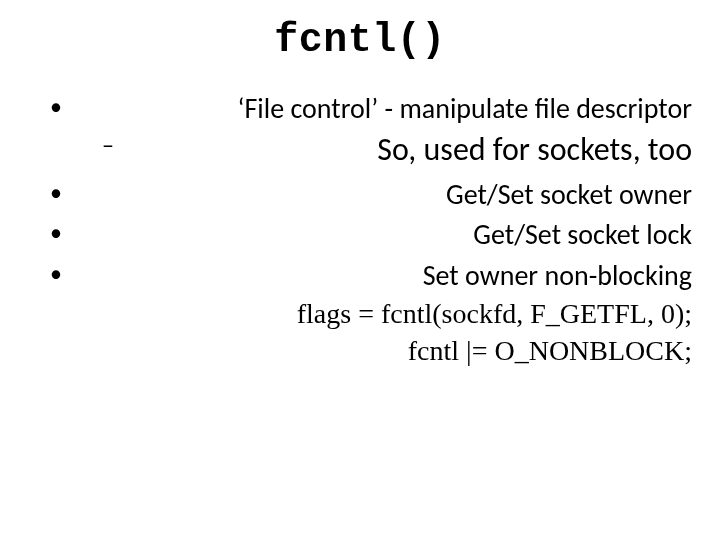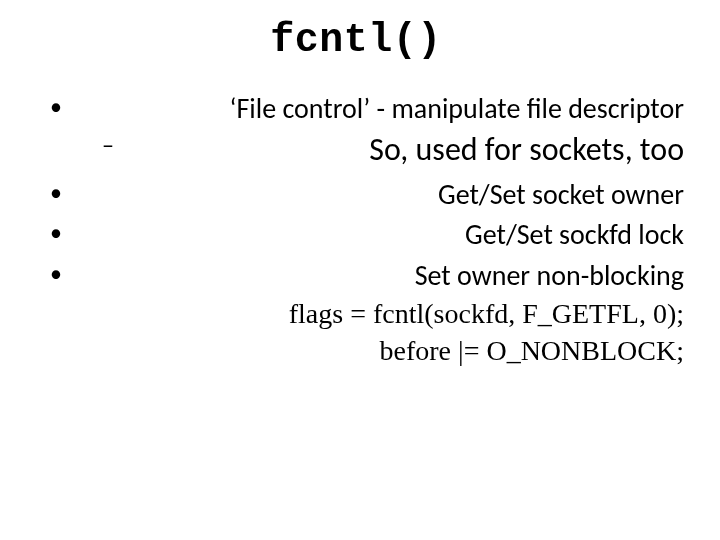--- a/index.html
+++ b/index.html
@@ -8,21 +8,21 @@
     width: 720px;
     height: 540px;
     background: #ffffff;
     font-family: Calibri, "Segoe UI", Arial, sans-serif;
     color: #000;
   }
   .slide {
     width: 720px;
     height: 540px;
     box-sizing: border-box;
-    padding: 18px 36px 20px 28px;
+    padding: 18px 28px 20px 28px;
   }
   .title {
     text-align: center;
     font-family: "Courier New", Courier, monospace;
     font-size: 40px;
     letter-spacing: 0.5px;
     margin: 0 0 28px 0;
   }
   ul.level1 {
     list-style: none;
@@ -90,27 +90,27 @@
           <span>So, used for sockets, too</span>
         </li>
       </ul>
     </li>
 
     <li>
       <span>Get/Set socket owner</span>
     </li>
 
     <li>
-      <span>Get/Set sockfd lock</span>
+      <span>Get/Set socket lock</span>
     </li>
 
     <li>
       <span>Set owner non-blocking</span>
       <div class="codeblock">
         <div>flags = fcntl(sockfd, F_GETFL, 0);</div>
-        <div>before |= O_NONBLOCK;</div>
+        <div>fcntl |= O_NONBLOCK;</div>
       </div>
     </li>
 
 
   </ul>
 
 </div>
 
 </body></html>

